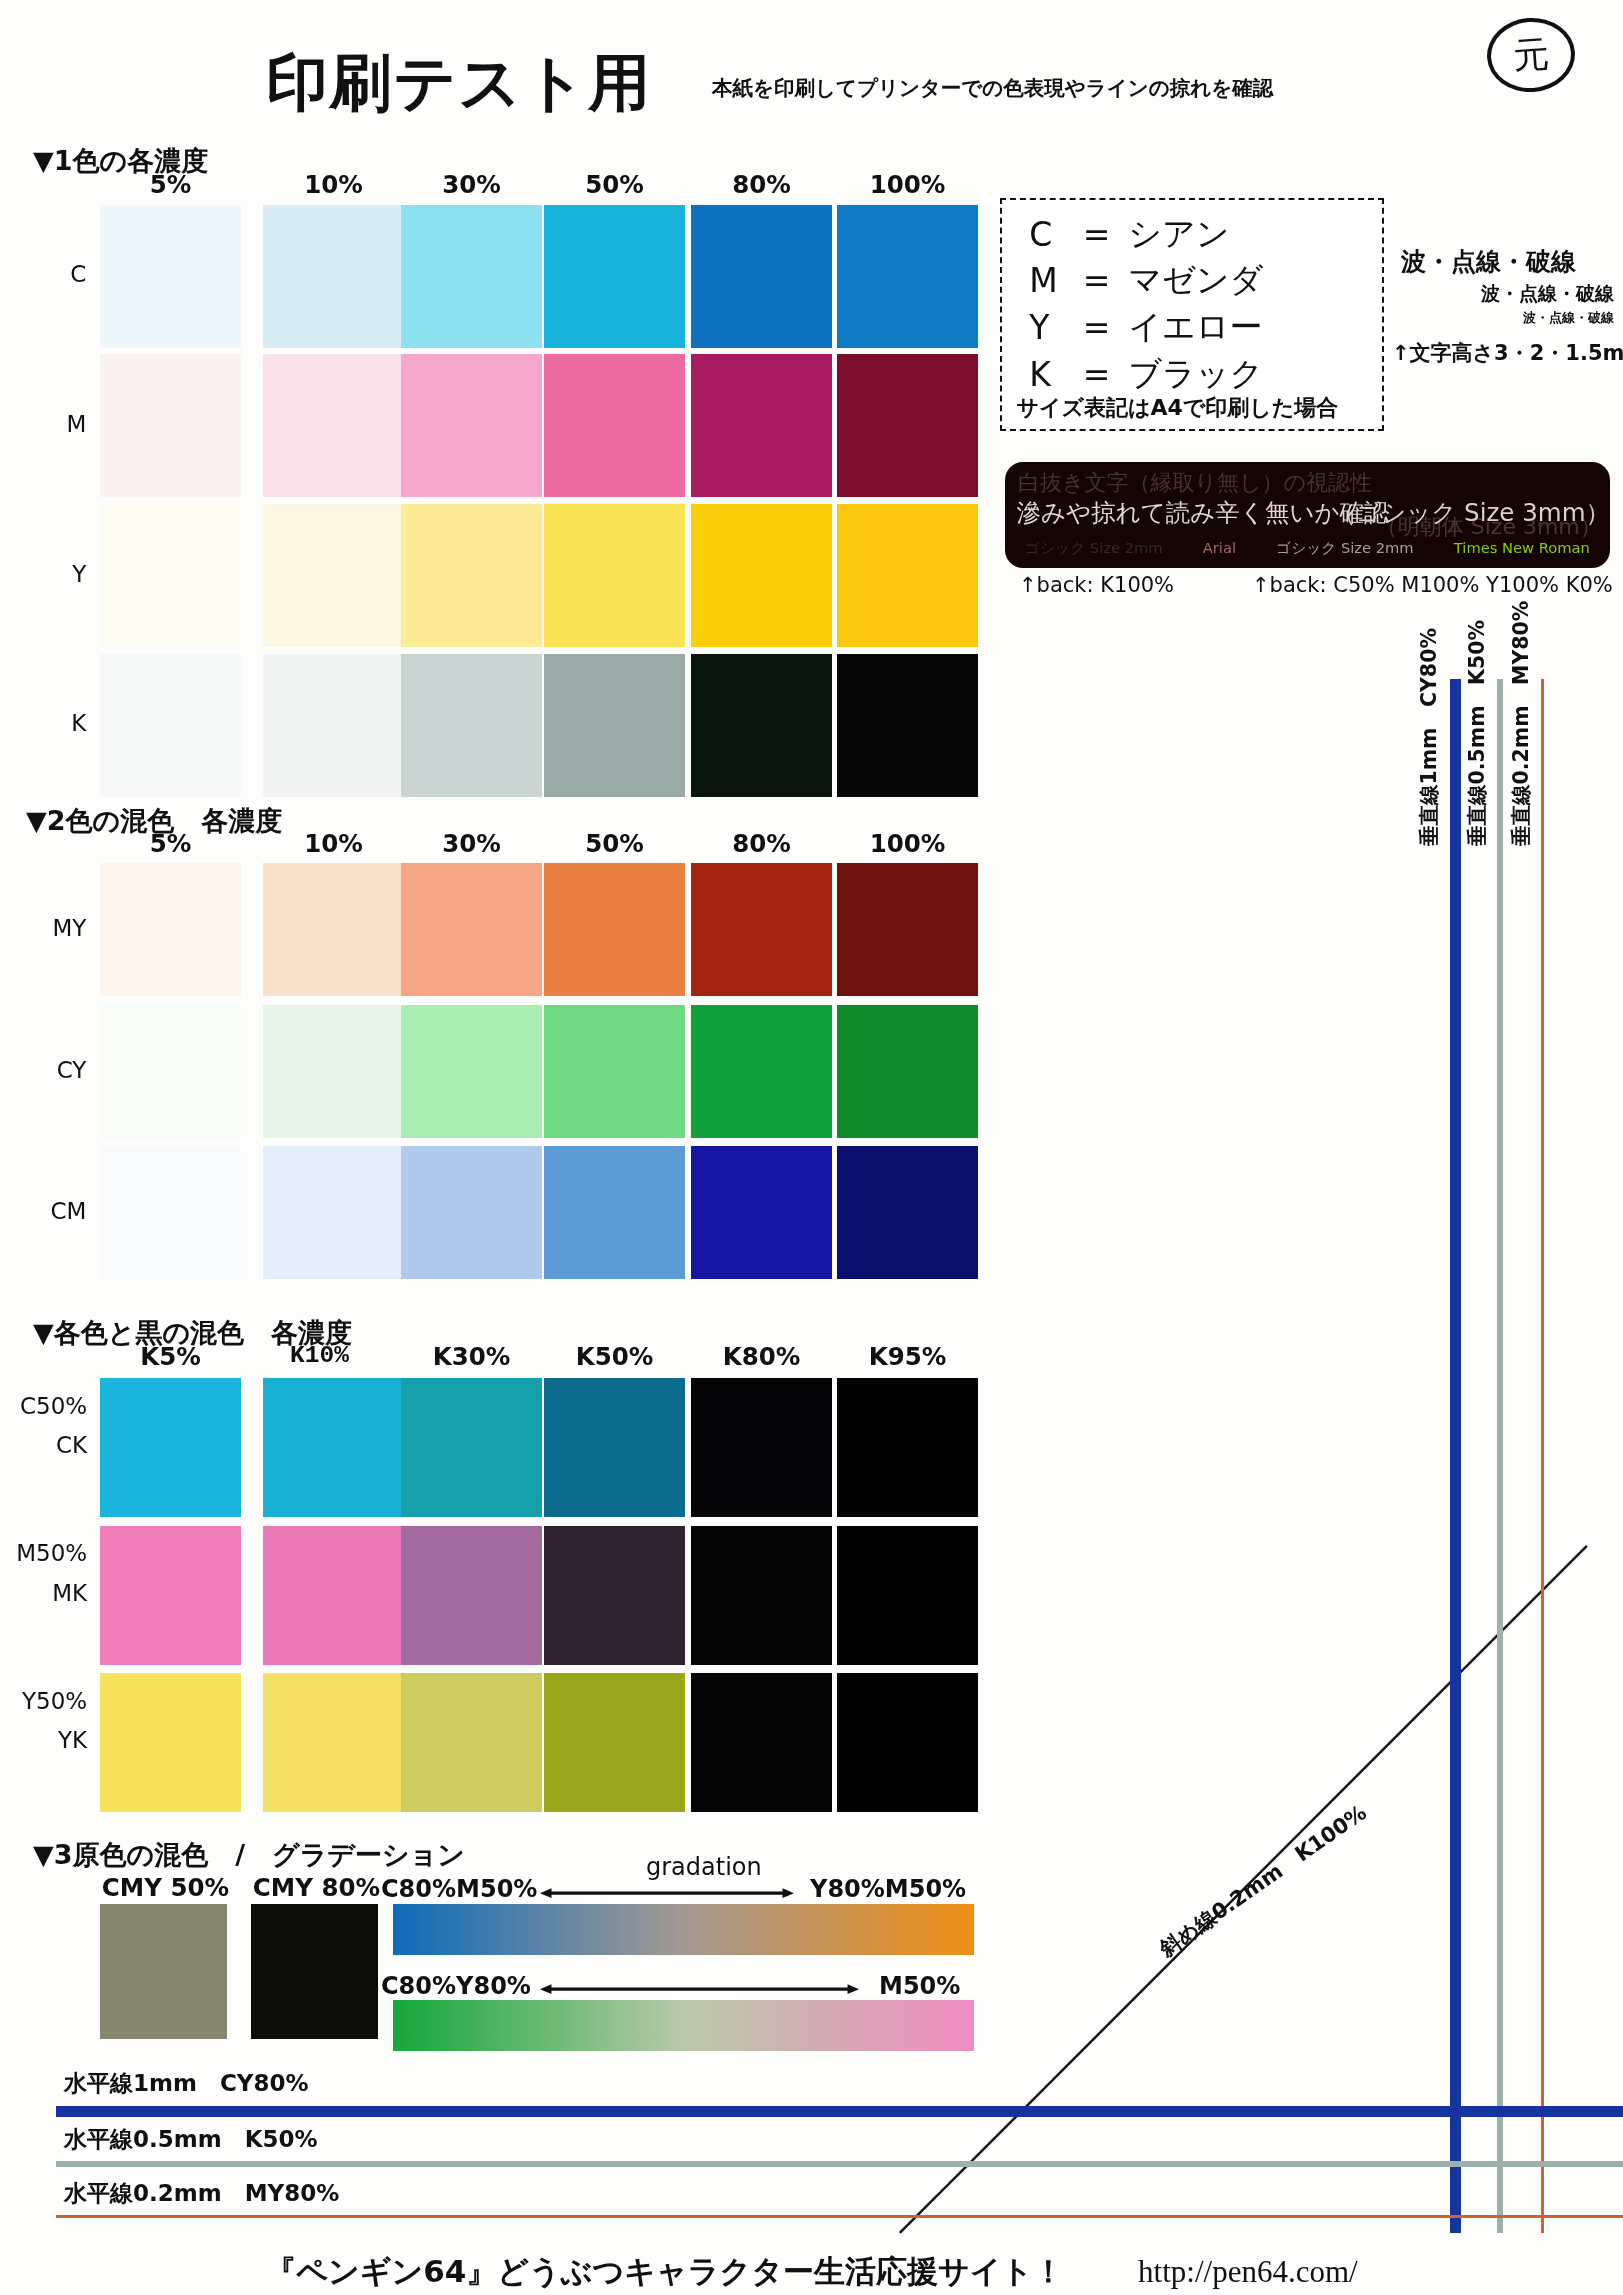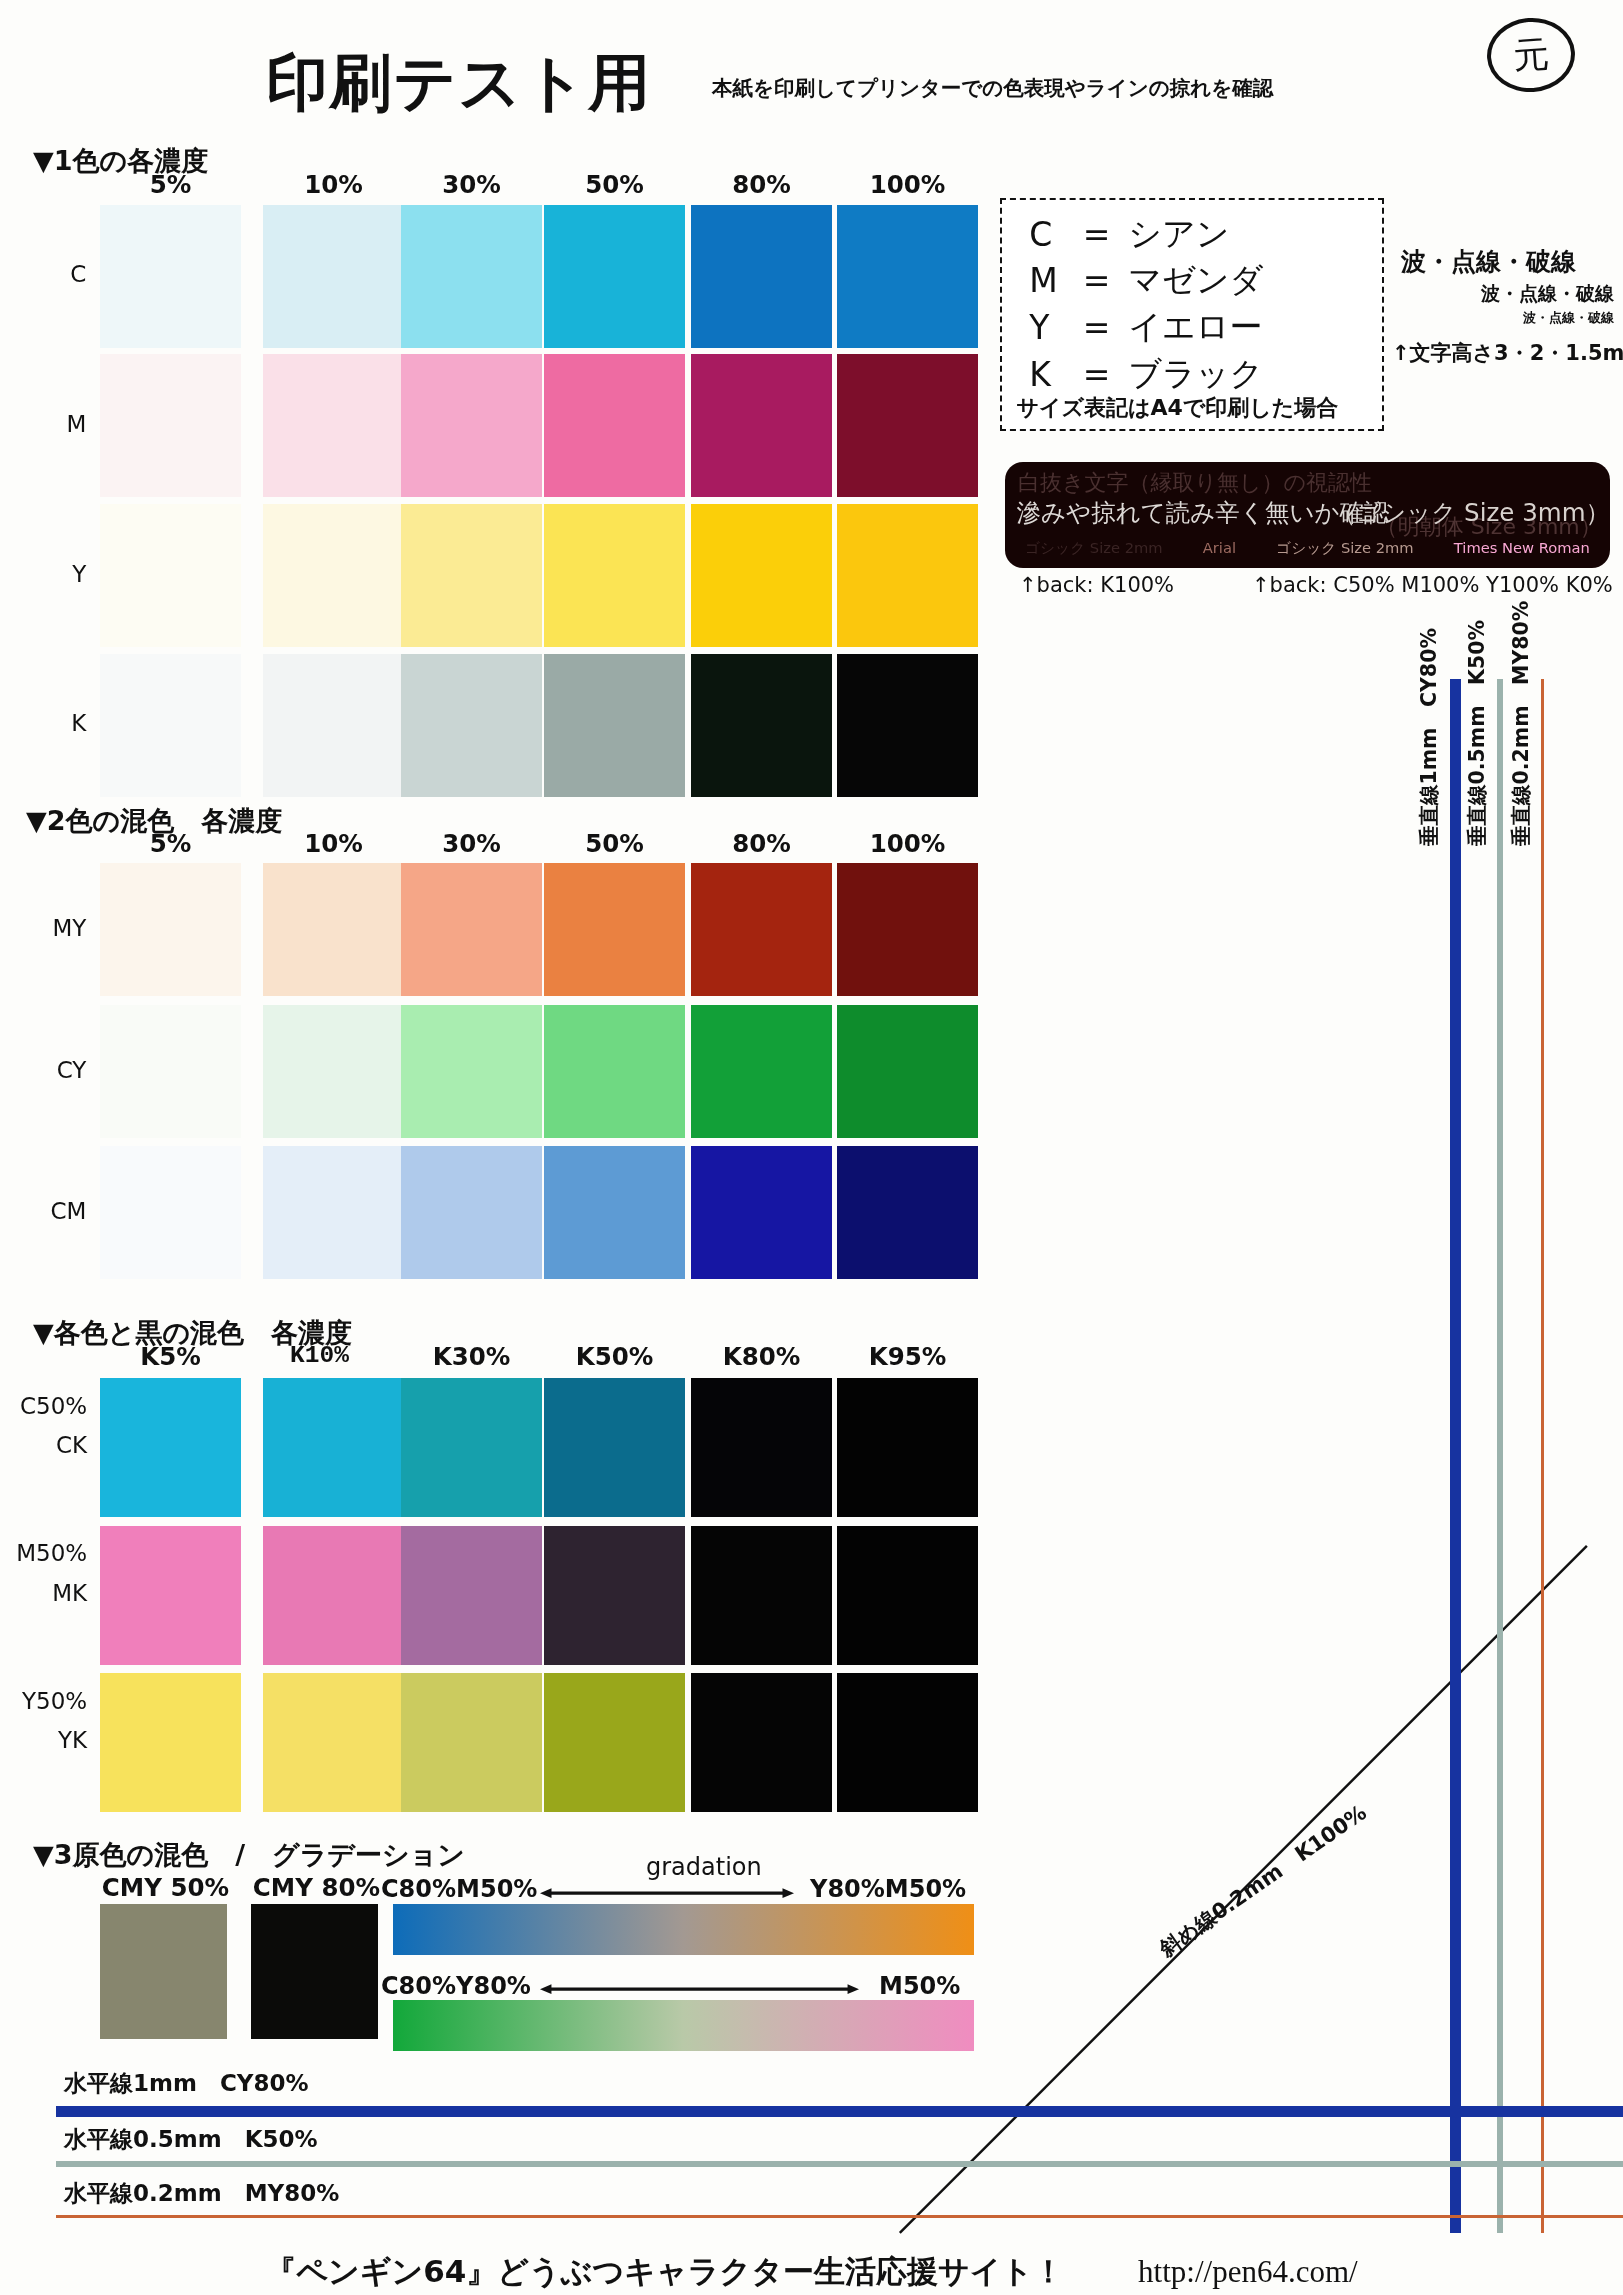--- a/index.html
+++ b/index.html
@@ -103,21 +103,21 @@
           font-family:"DejaVu Sans","Liberation Sans",sans-serif;}
   .ko-r1{ position:absolute; right:8.2px; top:5.7px; font-size:22px; color:#4e3333; white-space:nowrap;
           font-family:"DejaVu Sans","Liberation Sans",sans-serif;margin-top:44px;}
   .ko-r2{ position:absolute; right:0; top:34px; font-size:24.5px; color:#d8d2ce; white-space:nowrap;
           font-family:"DejaVu Sans","Liberation Sans",sans-serif;}
   .ko-b{ position:absolute; left:0; right:0; top:77px; display:flex; justify-content:space-around;
          font-size:14.7px; font-family:"DejaVu Sans","Liberation Sans",sans-serif;}
   .ko-b span:nth-child(1){ color:#3a2424;}
   .ko-b span:nth-child(2){ color:#9c6a60;}
   .ko-b span:nth-child(3){ color:#b79a90;}
-  .ko-b span:nth-child(4){ color:#f9a8d4;}
+  .ko-b span:nth-child(4){ color:#84cc16;}
   .ko-cap{ position:absolute; font-size:21px; font-weight:normal; white-space:nowrap;
            font-family:"DejaVu Sans","Liberation Sans",sans-serif;}
 
   
   .vline{ position:absolute; }
   .vlbl{
     position:absolute; font-size:20.5px; font-weight:bold; white-space:nowrap;
     transform-origin:left bottom; transform:rotate(-90deg);
     font-family:"DejaVu Sans","Liberation Sans",sans-serif;
   }

